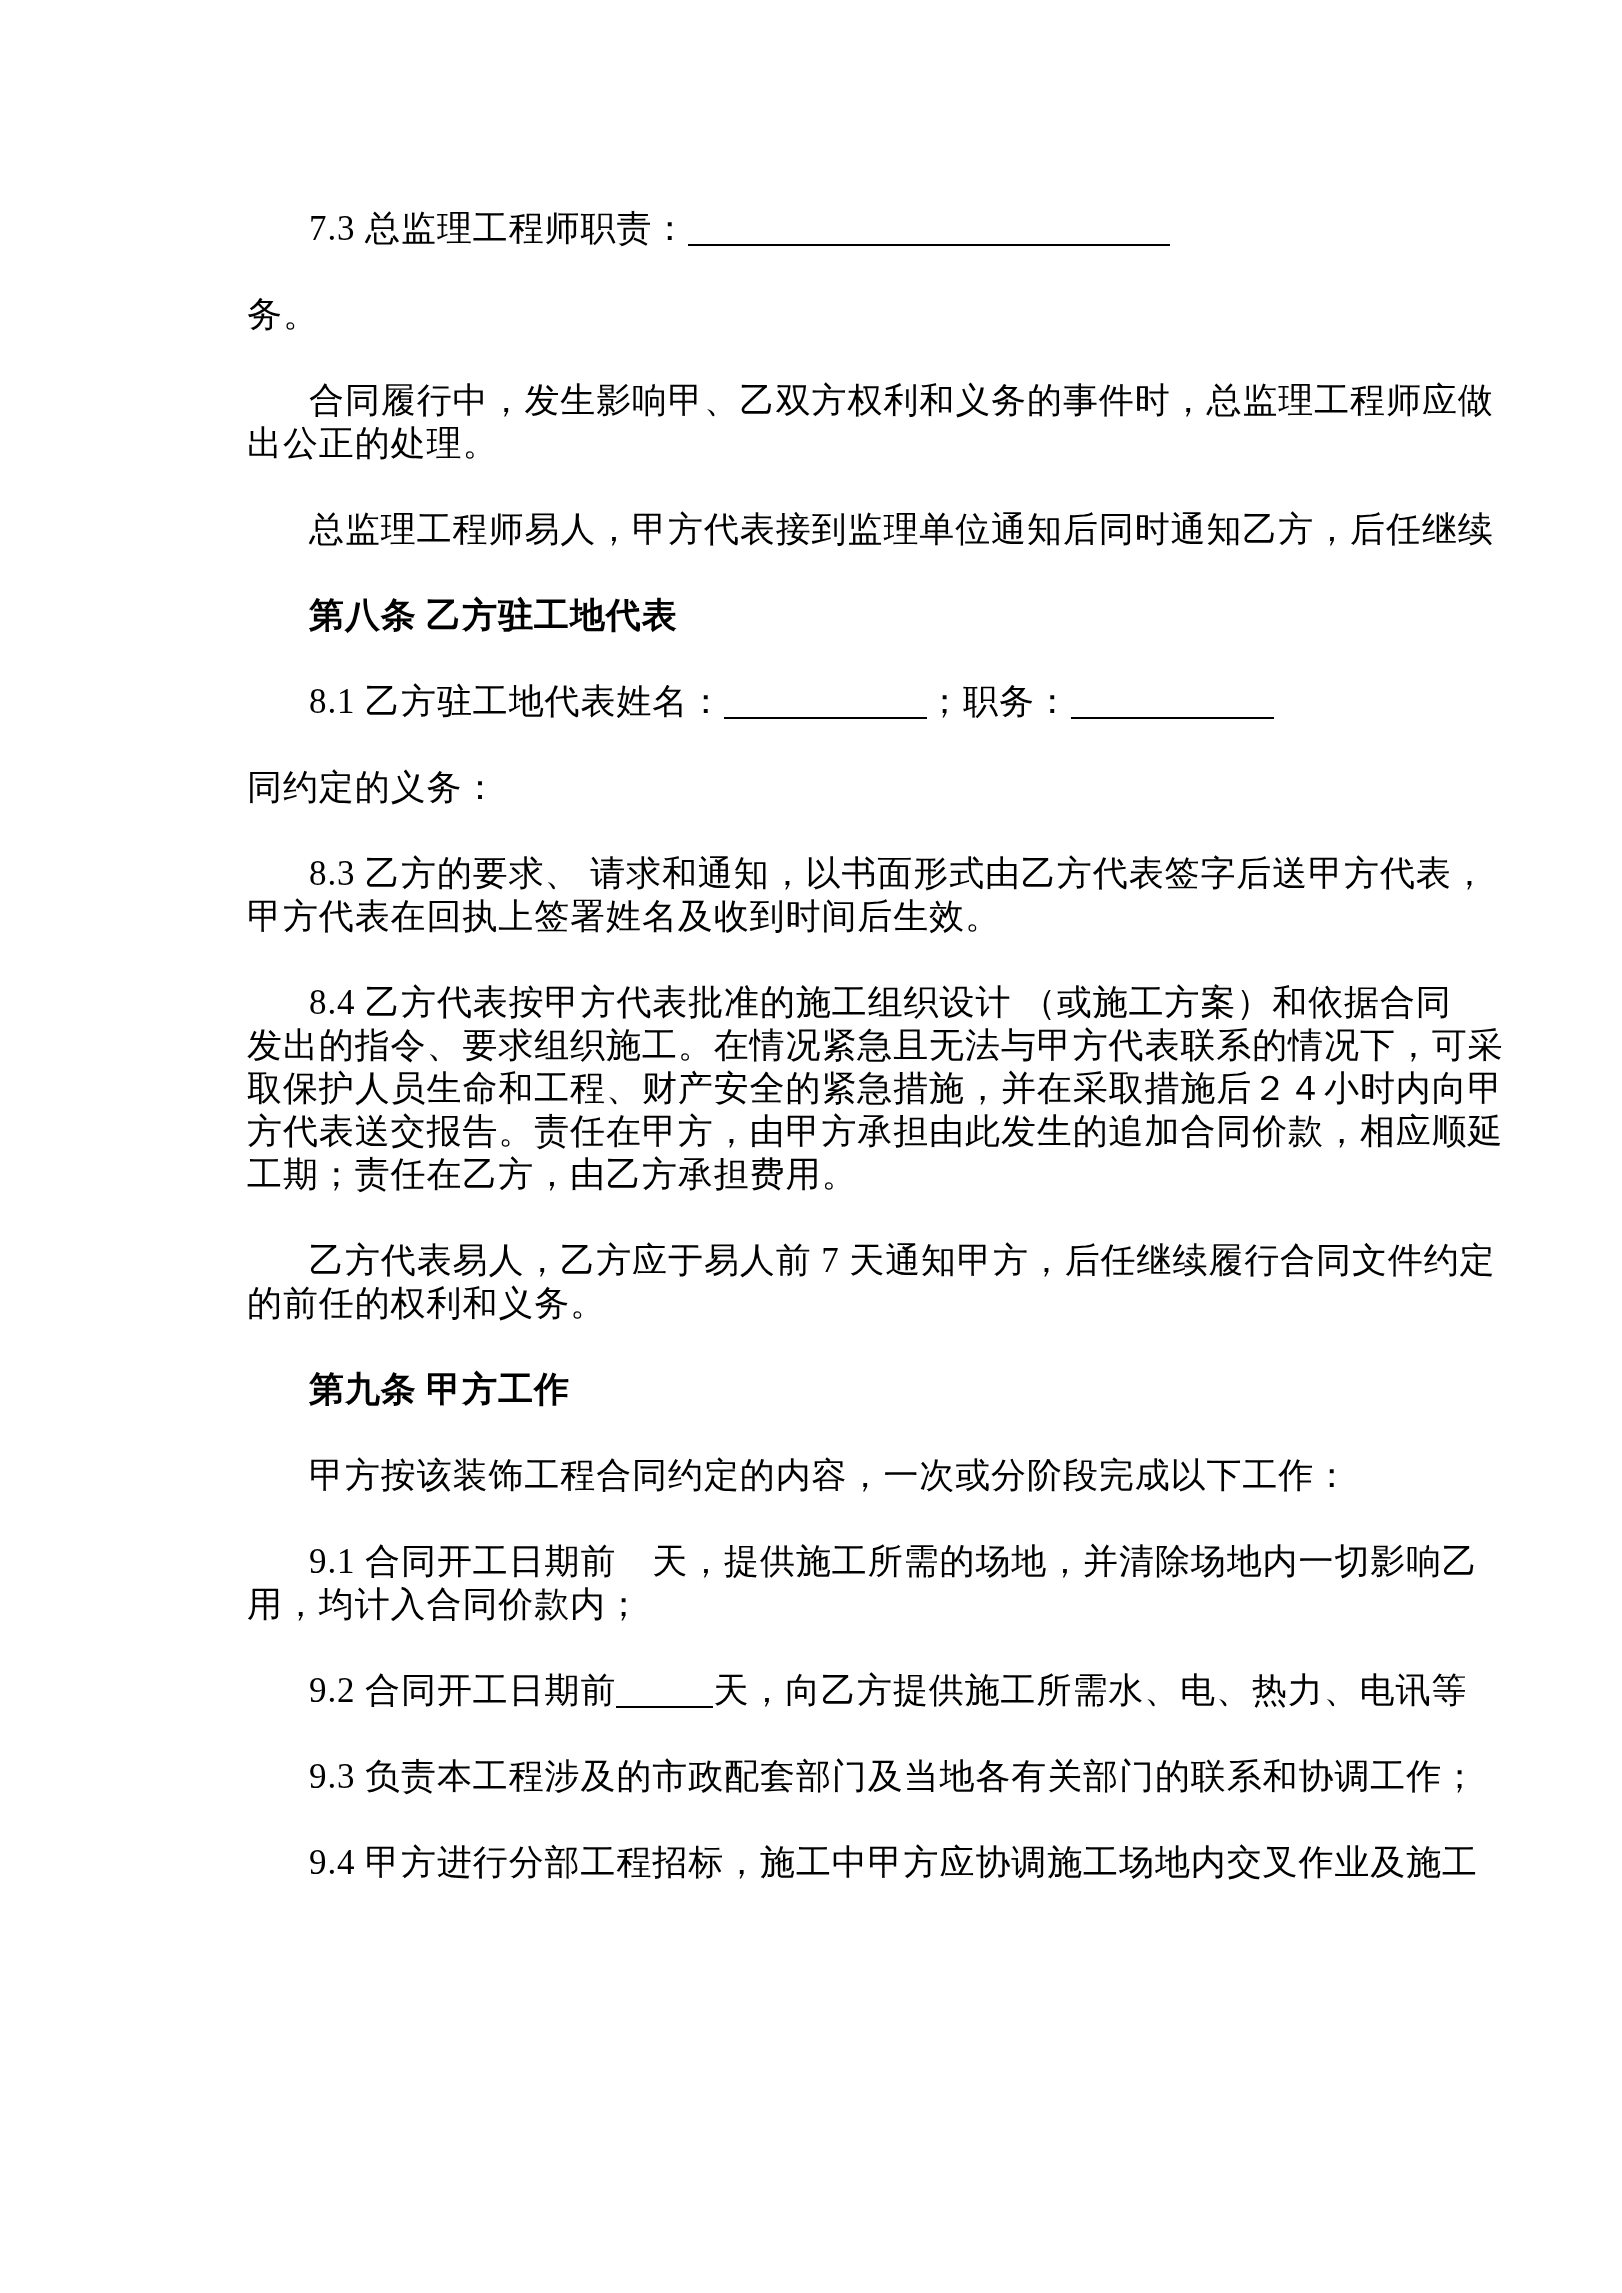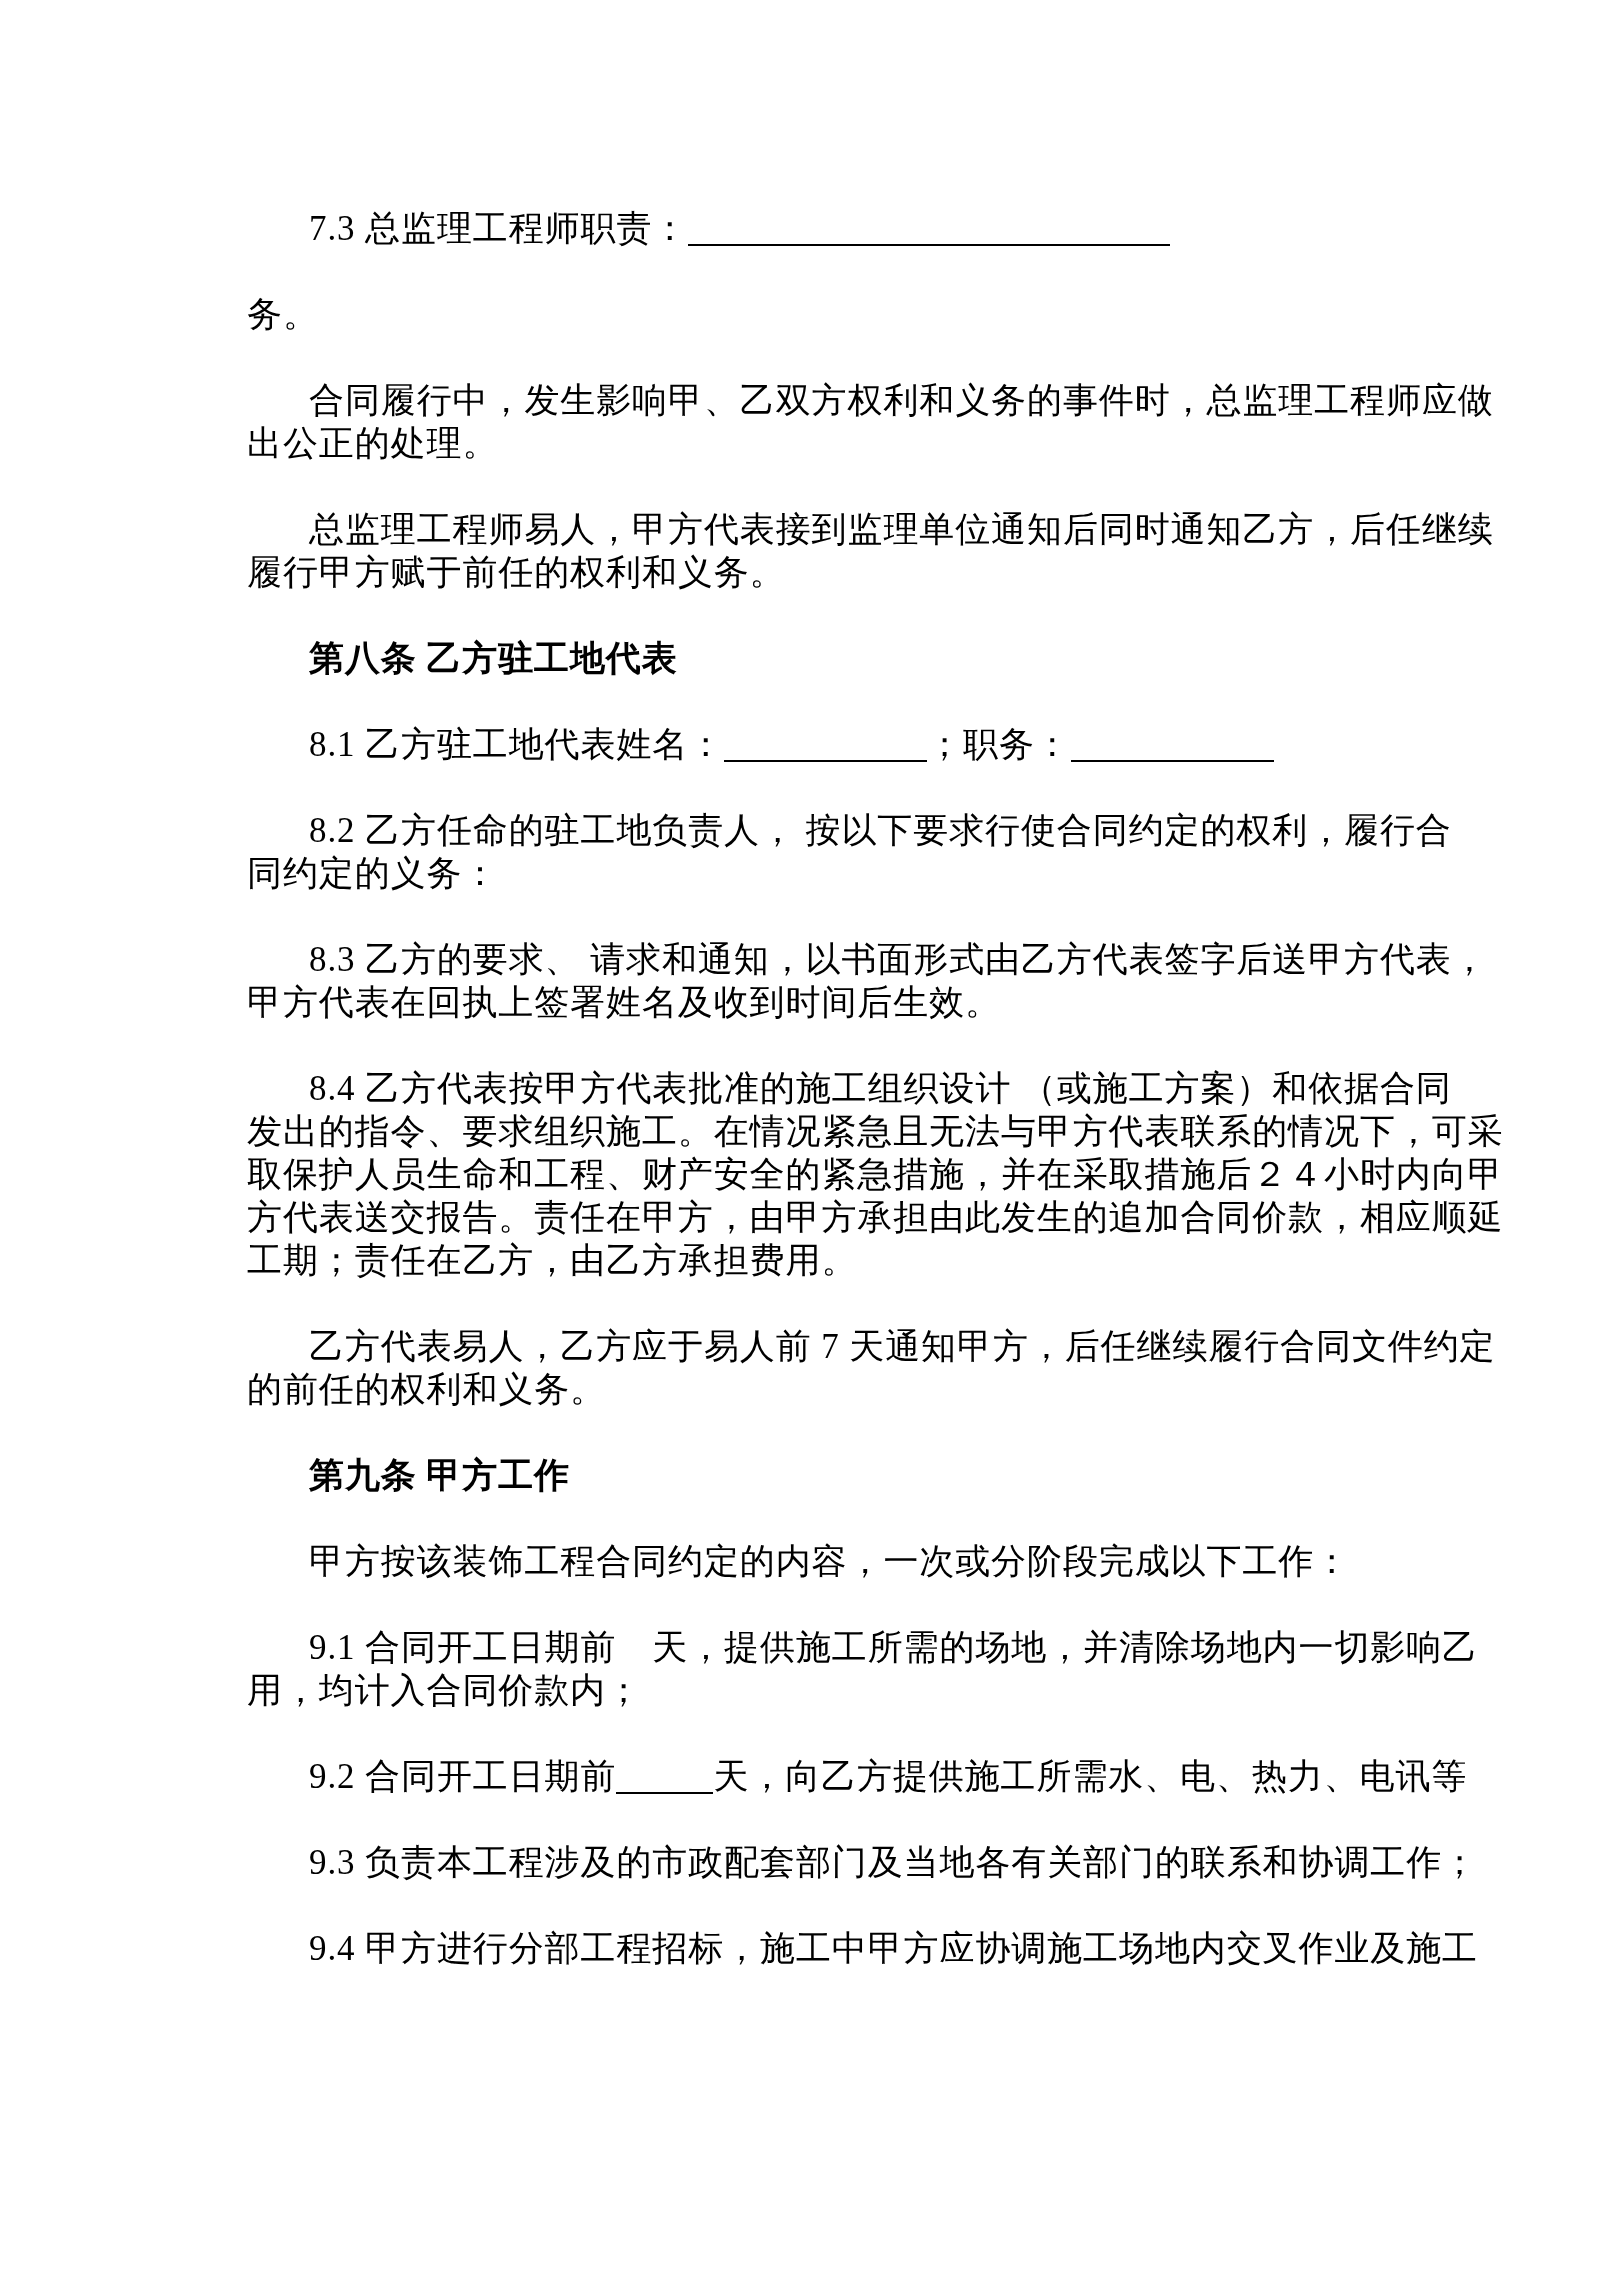--- a/index.html
+++ b/index.html
@@ -48,33 +48,31 @@
       <div class="line"><span>务。</span></div>
     </div>
 
     <div class="block">
       <div class="line indent"><span>合同履行中，发生影响甲、乙双方权利和义务的事件时，总监理工程师应做</span></div>
       <div class="line"><span>出公正的处理。</span></div>
     </div>
 
     <div class="block">
       <div class="line indent"><span>总监理工程师易人，甲方代表接到监理单位通知后同时通知乙方，后任继续</span></div>
-      <div class="line"><span>履行甲方赋于前任的权利和义务。</span></div>
     </div>
 
     <div class="block heading">
       <div class="line indent"><span>第八条 乙方驻工地代表</span></div>
     </div>
 
     <div class="block">
       <div class="line indent"><span>8.1 乙方驻工地代表姓名：</span><span class="blank w223"></span><span>；职务：</span><span class="blank w223"></span></div>
     </div>
 
     <div class="block">
-      <div class="line indent"><span>8.2 乙方任命的驻工地负责人， 按以下要求行使合同约定的权利，履行合</span></div>
       <div class="line"><span>同约定的义务：</span></div>
     </div>
 
     <div class="block">
       <div class="line indent"><span>8.3 乙方的要求、 请求和通知，以书面形式由乙方代表签字后送甲方代表，</span></div>
       <div class="line"><span>甲方代表在回执上签署姓名及收到时间后生效。</span></div>
     </div>
 
     <div class="block">
       <div class="line indent"><span>8.4 乙方代表按甲方代表批准的施工组织设计 （或施工方案）和依据合同</span></div>

